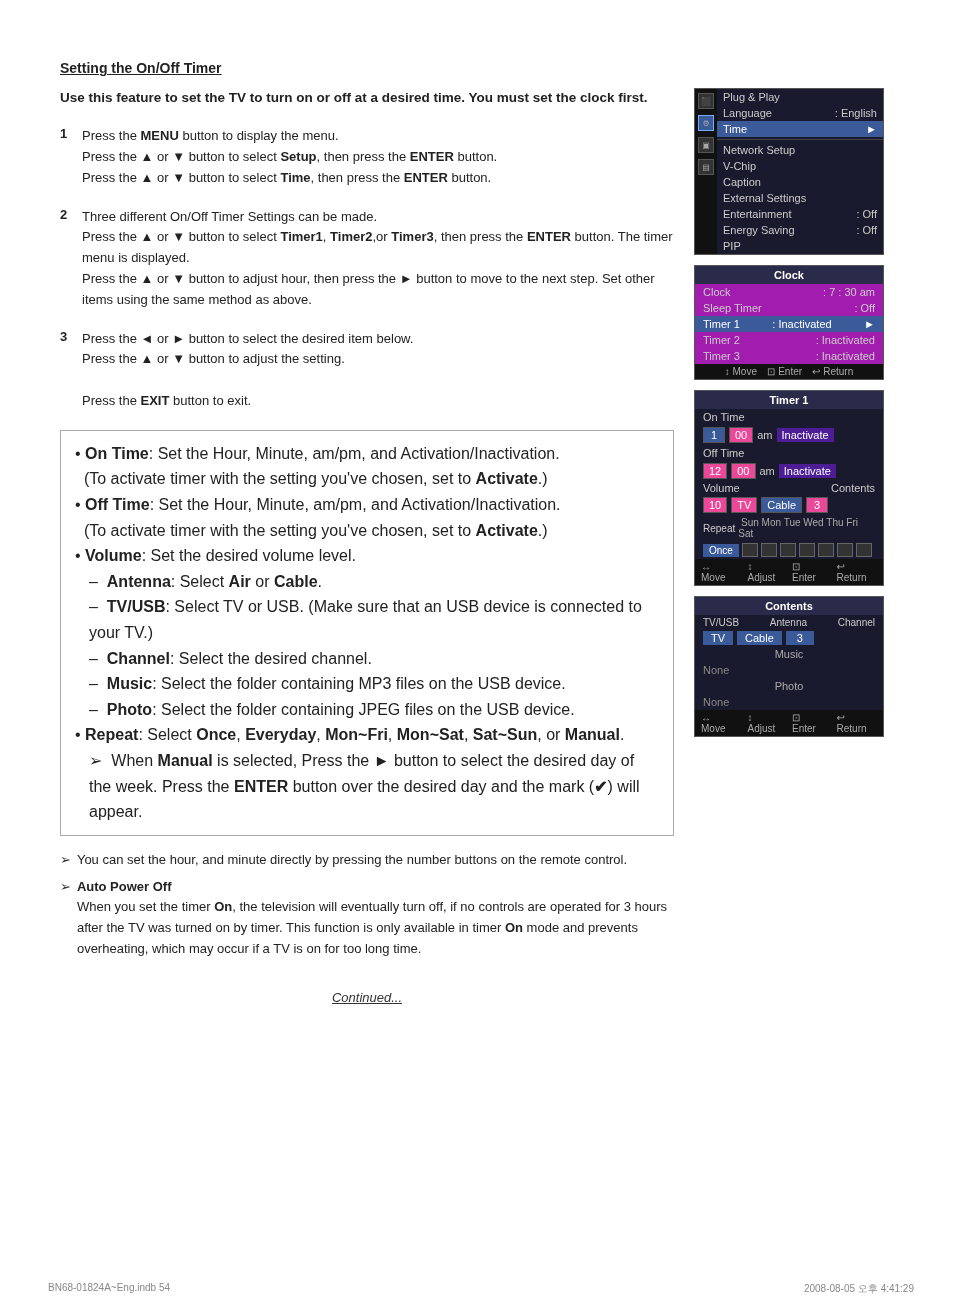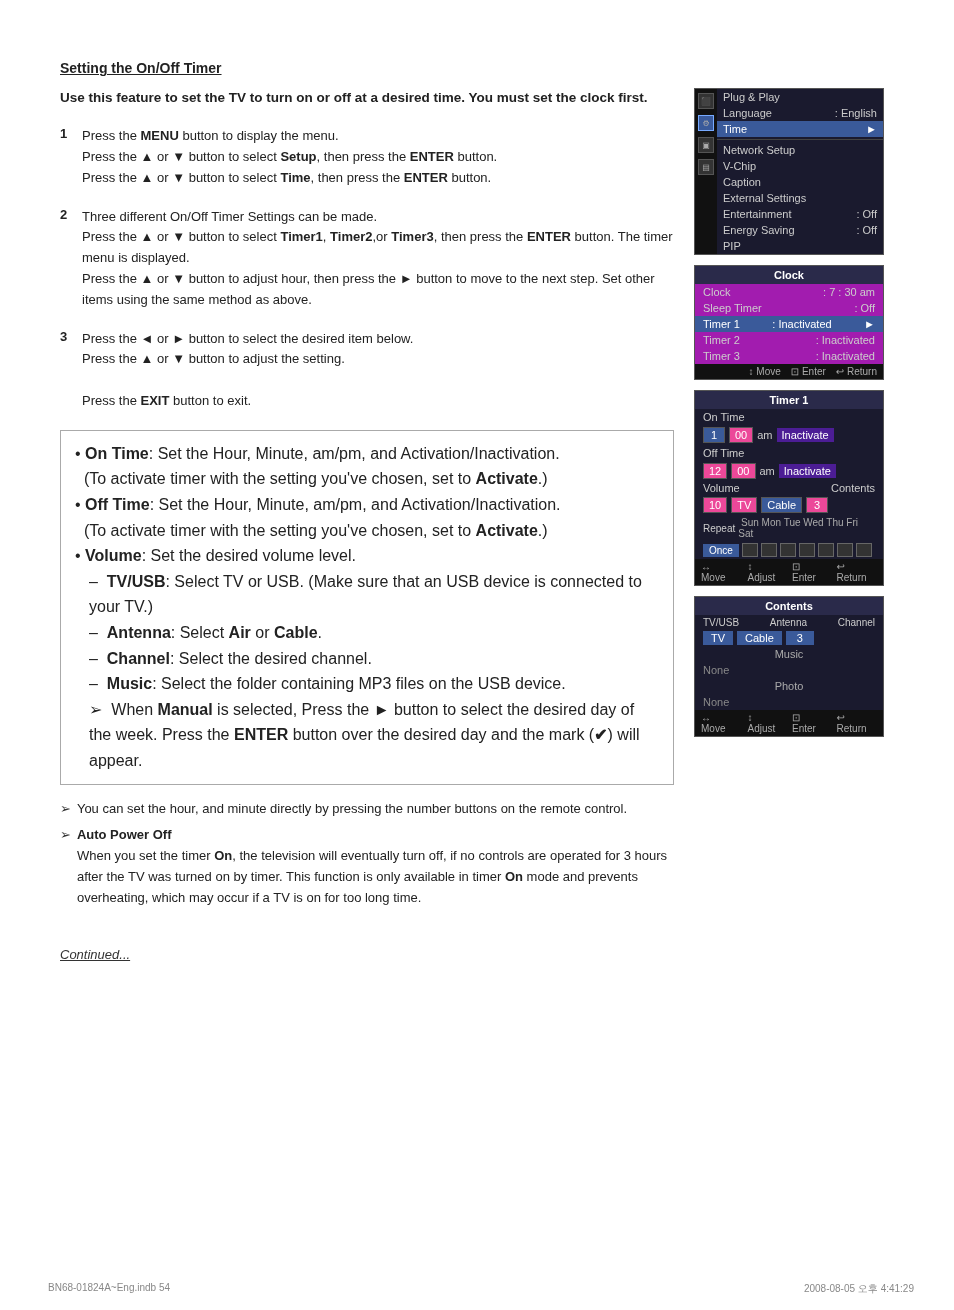--- a/index.html
+++ b/index.html
@@ -83,21 +83,21 @@
     .ui-panel-title {
       background: #2a2a4a;
       text-align: center;
       padding: 3px 0;
       font-size: 11px;
       font-weight: bold;
       color: #fff;
     }
     .ui-panel-footer {
       display: flex;
-      justify-content: flex-end;
+      justify-content: center;
       padding: 2px 6px;
       font-size: 10px;
       color: #aaa;
       background: #111;
       gap: 10px;
     }
     .ui-panel-footer span { color: #aaa; }
 
     
     .clock-panel {
@@ -280,25 +280,25 @@
     .setup-row.highlight {
       background: #3a5a9a;
       color: #fff;
     }
     .setup-divider {
       border-top: 1px solid #444;
       margin: 2px 0;
     }
 
     .continued {
-      text-align: left;
+      text-align: center;
       font-style: italic;
       font-size: 13px;
       color: #333;
-      margin-top: 38px;
+      margin-top: 30px;
       text-decoration: underline;
     }
     .footer {
       position: absolute;
       bottom: 30px;
       left: 0;
       right: 0;
       display: flex;
       justify-content: center;
       align-items: center;
@@ -362,24 +362,26 @@
           Press the <b>EXIT</b> button to exit.
         </div>
       </div>
 
       <div class="tip-box">
         <div>• <b>On Time</b>: Set the Hour, Minute, am/pm, and Activation/Inactivation.<br>
           &nbsp;&nbsp;(To activate timer with the setting you've chosen, set to <b>Activate</b>.)</div>
         <div>• <b>Off Time</b>: Set the Hour, Minute, am/pm, and Activation/Inactivation.<br>
           &nbsp;&nbsp;(To activate timer with the setting you've chosen, set to <b>Activate</b>.)</div>
         <div>• <b>Volume</b>: Set the desired volume level.</div>
+        <div class="tip-indent">– &nbsp;<b>Antenna</b>: Select <b>Air</b> or <b>Cable</b>.</div>
         <div class="tip-indent">– &nbsp;<b>TV/USB</b>: Select TV or USB. (Make sure that an USB device is connected to your TV.)</div>
-        <div class="tip-indent">– &nbsp;<b>Antenna</b>: Select <b>Air</b> or <b>Cable</b>.</div>
         <div class="tip-indent">– &nbsp;<b>Channel</b>: Select the desired channel.</div>
         <div class="tip-indent">– &nbsp;<b>Music</b>: Select the folder containing MP3 files on the USB device.</div>
+        <div class="tip-indent">– &nbsp;<b>Photo</b>: Select the folder containing JPEG files on the USB device.</div>
+        <div>• <b>Repeat</b>: Select <b>Once</b>, <b>Everyday</b>, <b>Mon~Fri</b>, <b>Mon~Sat</b>, <b>Sat~Sun</b>, or <b>Manual</b>.</div>
         <div class="tip-indent">➢ &nbsp;When <b>Manual</b> is selected, Press the ► button to select the desired day of the week. Press the <b>ENTER</b> button over the desired day and the mark (<b>✔</b>) will appear.</div>
       </div>
 
       <div class="tip-row">
         <span class="tip-arrow">➢</span>
         <span class="tip-content">You can set the hour, and minute directly by pressing the number buttons on the remote control.</span>
       </div>
       <div class="tip-row">
         <span class="tip-arrow">➢</span>
         <span class="tip-content"><b>Auto Power Off</b><br>

